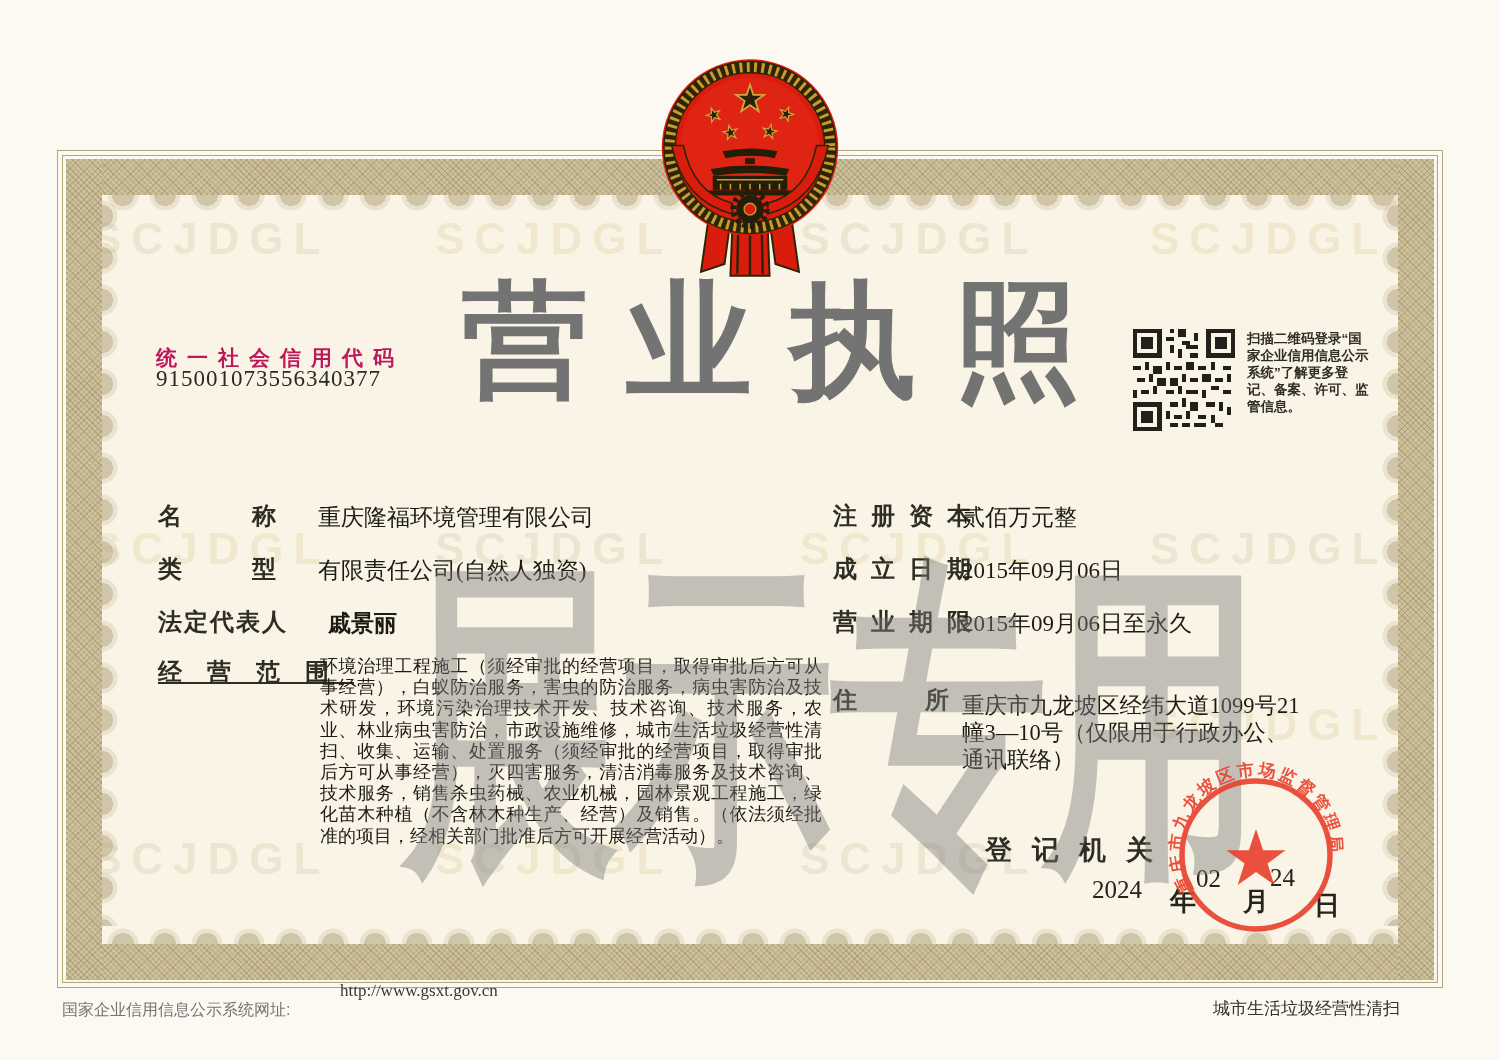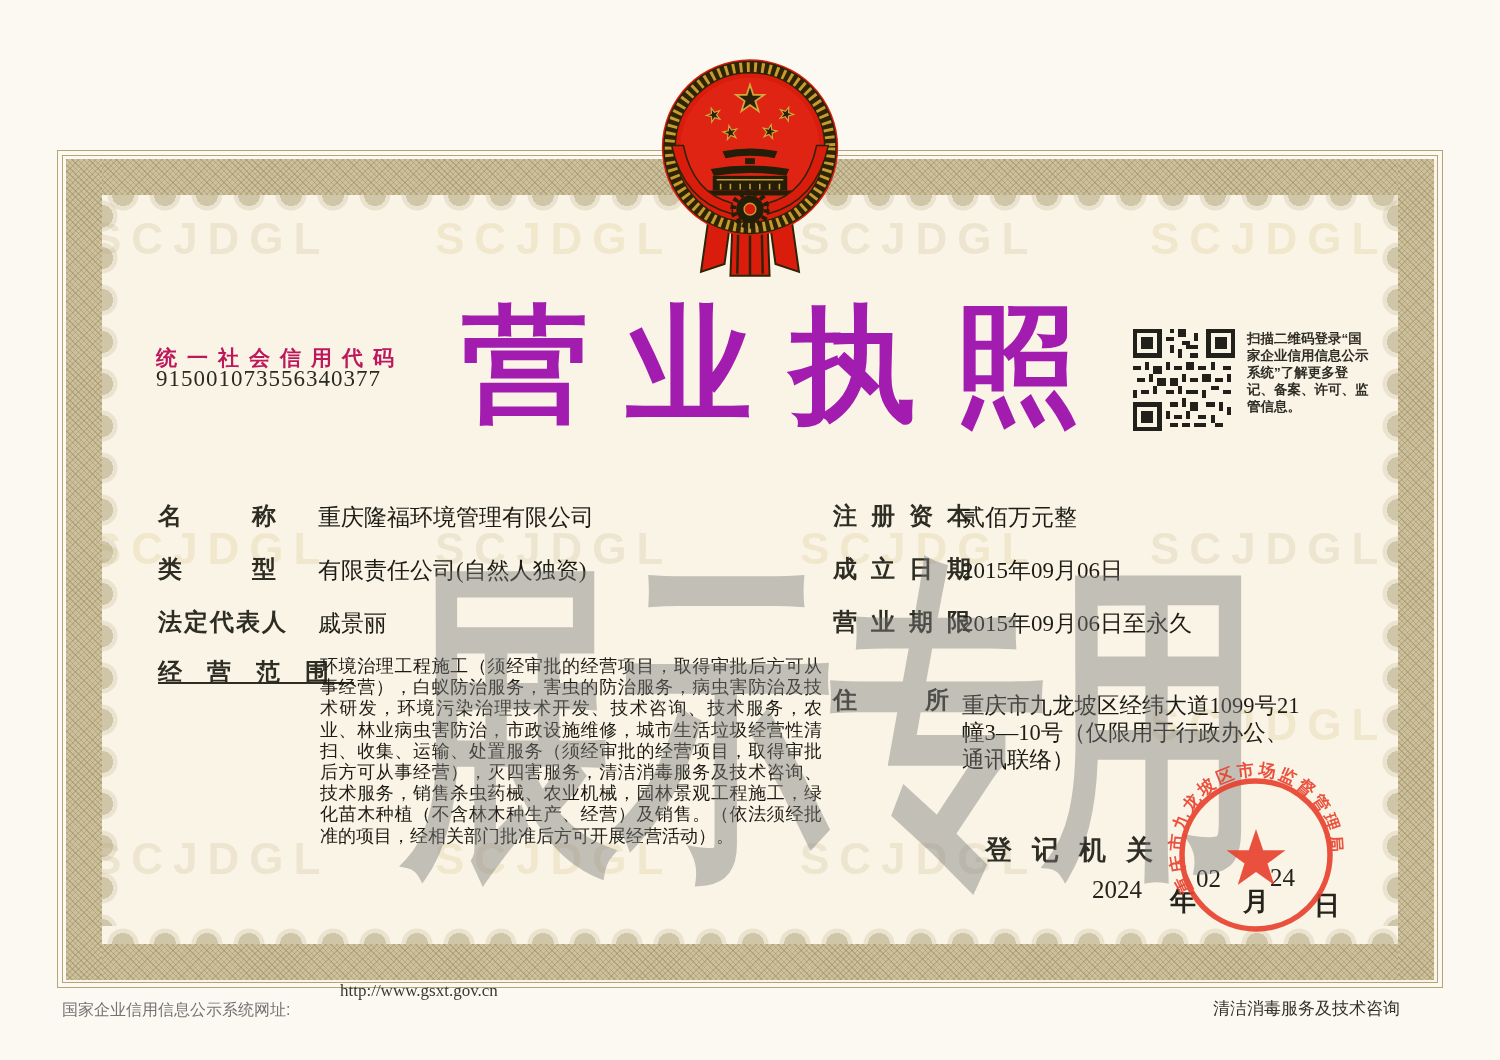--- a/index.html
+++ b/index.html
@@ -39,22 +39,22 @@
   
   .ghost{position:absolute;font:700 44px "Liberation Sans",sans-serif;letter-spacing:10px;
          color:#cdbf98;opacity:.28;pointer-events:none;}
   .ghost.g2{color:#e0d3a6;opacity:.38;}
 
   
   .credit-label{position:absolute;left:156px;top:344px;font:700 21px "Liberation Sans",sans-serif;
        letter-spacing:10px;color:#be185d;text-align:right;}
   .credit-code{position:absolute;left:156px;top:366px;font:23px "Liberation Serif",serif;
        letter-spacing:1px;color:#2a2a22;}
-  .doc-title{position:absolute;left:462px;top:296px;font:900 126px/1.1 "Liberation Sans",sans-serif;
-       letter-spacing:38px;color:#a21caf;}
+  .doc-title{position:absolute;left:462px;top:272px;font:900 126px/1.1 "Liberation Sans",sans-serif;
+       letter-spacing:38px;color:#737373;}
   .qr-caption{position:absolute;left:1247px;top:330px;width:124px;
        font:600 13.5px/17px "Liberation Sans",sans-serif;color:#2e2d26;}
 
   
   .lbl{position:absolute;font:700 24px/1.2 "Liberation Sans",sans-serif;color:#2e2d24;white-space:nowrap;}
   .ls2{letter-spacing:70px;}      
   .ls2r{letter-spacing:68px;margin-top:26px;}     
   .ls4{letter-spacing:14px;}      
   .ls4w{letter-spacing:25px;text-decoration:underline;}     
   .ls5{letter-spacing:2px;}       
@@ -221,21 +221,21 @@
 </svg>
 <div class="qr-caption">扫描二维码登录“国家企业信用信息公示系统”了解更多登记、备案、许可、监管信息。</div>
 
 <div class="lbl ls2" style="left:158px;top:502px;">名称</div>
 <div class="val" style="left:318px;top:502px;">重庆隆福环境管理有限公司</div>
 
 <div class="lbl ls2" style="left:158px;top:555px;">类型</div>
 <div class="val" style="left:318px;top:555px;">有限责任公司(自然人独资)</div>
 
 <div class="lbl ls5" style="left:158px;top:608px;">法定代表人</div>
-<div class="val" style="left:318px;top:608px;">戚景丽</div>
+<div class="val" style="left:328px;top:608px;font-weight:bold;">戚景丽</div>
 
 <div class="lbl ls4w" style="left:158px;top:658px;">经营范围</div>
 <div class="scope-val">环境治理工程施工（须经审批的经营项目，取得审批后方可从事经营），白蚁防治服务，害虫的防治服务，病虫害防治及技术研发，环境污染治理技术开发、技术咨询、技术服务，农业、林业病虫害防治，市政设施维修，城市生活垃圾经营性清扫、收集、运输、处置服务（须经审批的经营项目，取得审批后方可从事经营），灭四害服务，清洁消毒服务及技术咨询、技术服务，销售杀虫药械、农业机械，园林景观工程施工，绿化苗木种植（不含林木种生产、经营）及销售。（依法须经批准的项目，经相关部门批准后方可开展经营活动）。</div>
 
 <div class="lbl ls4" style="left:833px;top:502px;">注册资本</div>
 <div class="val" style="left:962px;top:502px;">贰佰万元整</div>
 
 <div class="lbl ls4" style="left:833px;top:555px;">成立日期</div>
 <div class="val" style="left:962px;top:555px;">2015年09月06日</div>
 
@@ -262,13 +262,13 @@
   <circle cx="110" cy="110" r="74" fill="none" stroke="#e8402c" stroke-width="5.5"></circle>
   <use href="#st2"></use>
   <path d="M110,84 L117.2,105.2 L139.5,105.2 L121.5,118.6 L128.3,140 L110,127 L91.7,140 L98.5,118.6 L80.5,105.2 L102.8,105.2 Z" fill="#e8402c"></path>
   <text font-size="17" font-weight="700" fill="#e8402c" letter-spacing="3" font-family="'Liberation Sans',sans-serif">
     <textPath href="#sealArc" startOffset="1%">重庆市九龙坡区市场监督管理局</textPath>
   </text>
 </svg>
 
 <div class="site-url">http://www.gsxt.gov.cn</div>
 <div class="site-label">国家企业信用信息公示系统网址:</div>
-<div class="producer">清洁消毒服务及技术咨询</div>
+<div class="producer">城市生活垃圾经营性清扫</div>
 
 </body></html>

